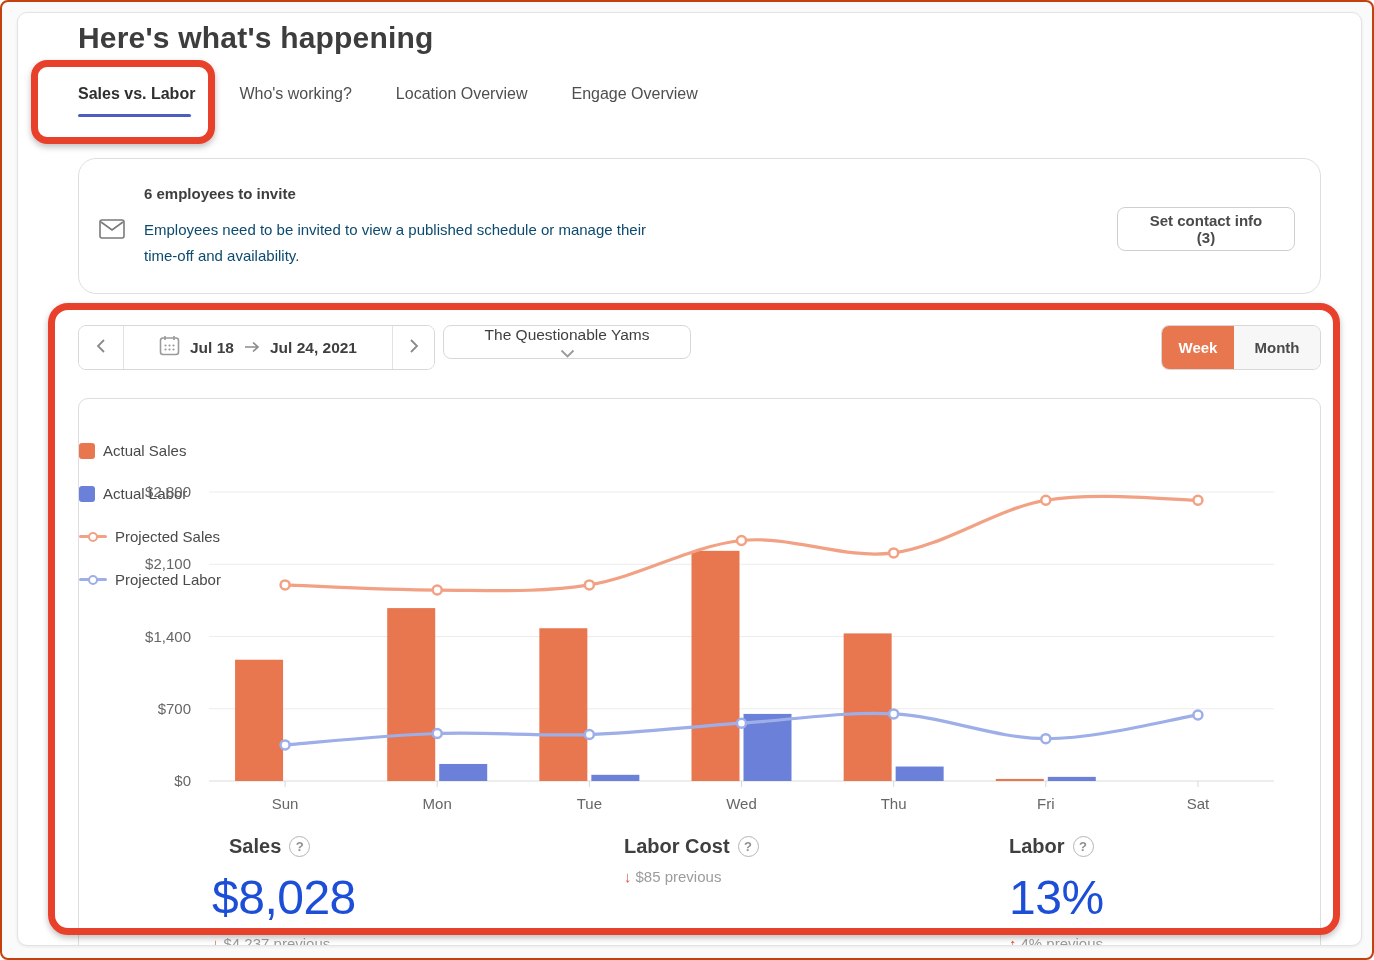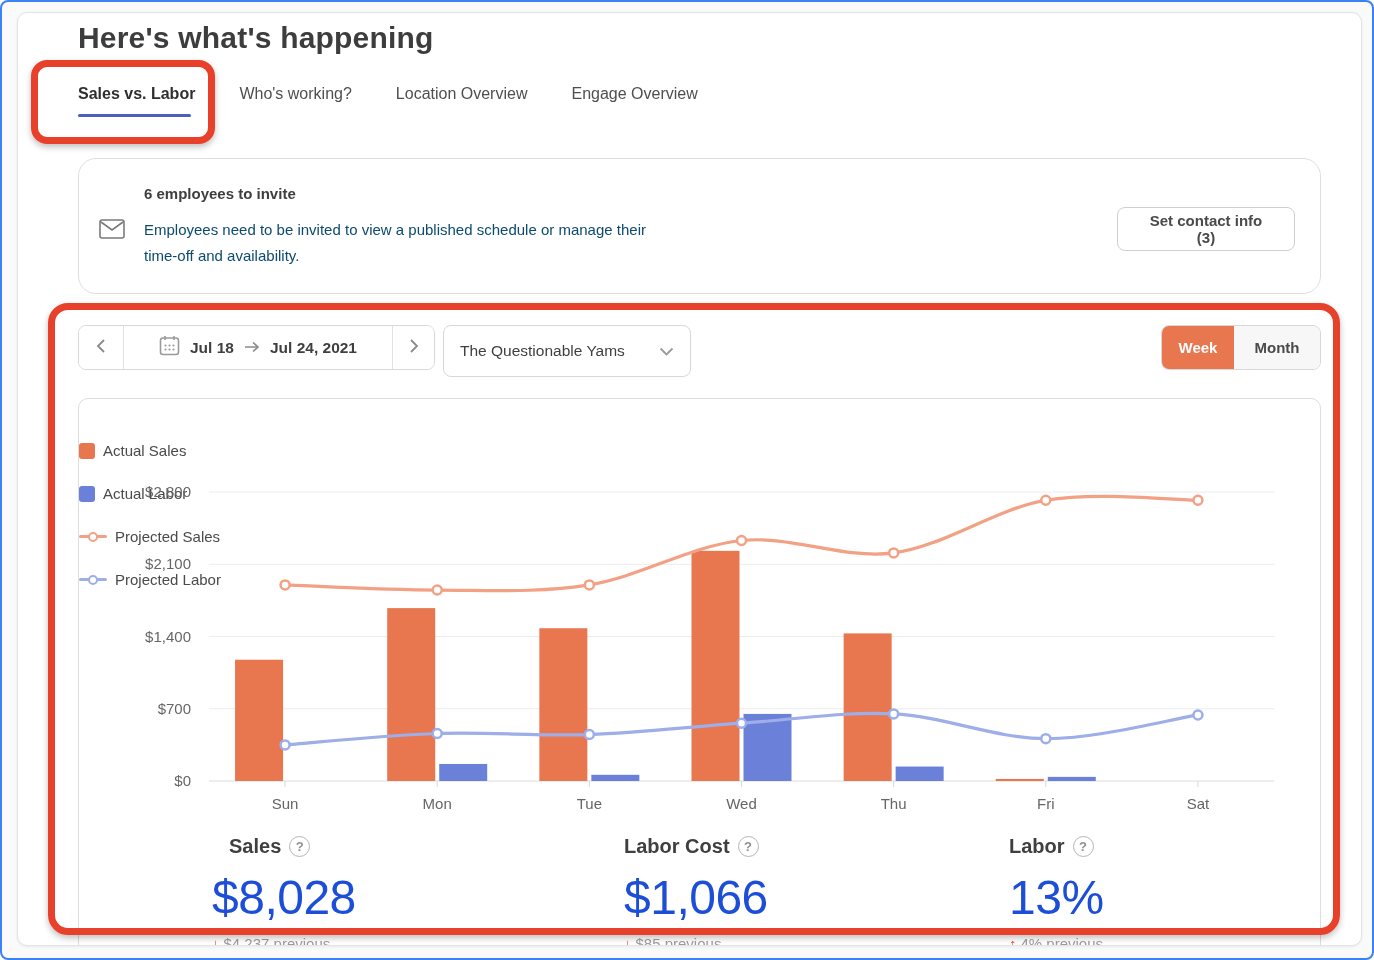--- a/index.html
+++ b/index.html
@@ -1,20 +1,20 @@
 <!DOCTYPE html>
 <html><head>
 <meta charset="utf-8">
 <style>
   * { margin:0; padding:0; box-sizing:border-box; }
   html,body { width:1374px; height:960px; }
   body { font-family:"Liberation Sans", sans-serif; background:#ffffff; }
 
   .frame { position:relative; width:1374px; height:960px; background:#fafafa;
-           border:2px solid #3b82f6; border-radius:8px; overflow:hidden; }
+           border:2px solid #c2410c; border-radius:8px; overflow:hidden; }
 
   .window { position:absolute; left:15px; top:10px; width:1345px; height:934px;
             background:#ffffff; border:1px solid #e3e3e3; border-radius:10px;
             box-shadow:0 1px 3px rgba(0,0,0,0.07); overflow:hidden; }
 
   .page-title { position:absolute; left:60px; top:8px; font-size:30px; font-weight:700;
                 color:#3d3d3d; letter-spacing:0.2px; }
 
   
   .tabs { position:absolute; left:60px; top:72px; display:flex; gap:44px; }
@@ -44,24 +44,24 @@
 
   
   .date-nav { position:absolute; left:60px; top:312px; width:357px; height:45px; display:flex;
               border:1px solid #d8d8d8; border-radius:8px; background:#fff; overflow:hidden; }
   .date-nav .nav-btn { width:45px; display:flex; align-items:center; justify-content:center;
               cursor:pointer; background:#fff; border:none; }
   .date-nav .nav-btn.prev { border-right:1px solid #e2e2e2; }
   .date-nav .nav-btn.next { border-left:1px solid #e2e2e2; width:42px; }
   .date-display { flex:1; display:flex; align-items:center; justify-content:center; gap:10px;
               font-size:15.5px; font-weight:600; color:#3f3f3f; cursor:pointer; }
-  .team-select { position:absolute; left:425px; top:312px; width:248px; height:52px;
+  .team-select { position:absolute; left:425px; top:312px; width:248px; height:34px;
               border:1px solid #d8d8d8; border-radius:8px; background:#fff; display:flex;
               align-items:center; justify-content:space-between; padding:0 16px;
-              font-size:15.5px; color:#3f3f3f; cursor:pointer; }
+              font-size:15.5px; color:#3f3f3f; cursor:pointer;flex-direction:column; }
   .view-toggle { position:absolute; left:1143px; top:312px; height:45px; display:flex;
               border:1px solid #d8d8d8; border-radius:8px; overflow:hidden; }
   .toggle-opt { display:flex; align-items:center; justify-content:center; font-size:15px;
               font-weight:700; cursor:pointer; }
   .toggle-opt.selected { width:72px; background:#e8764f; color:#fff; }
   .toggle-opt.unselected { width:86px; background:#f7f7f7; color:#4a4a4a; }
 
   
   .chart-card { position:absolute; left:60px; top:385px; width:1243px; height:560px;
                 border:1px solid #dedede; border-radius:10px; background:#fff; }
@@ -271,21 +271,20 @@
         <div class="stat-prev">
           <span class="trend">↓</span><span>$4,237 previous</span>
         </div>
       </div>
 
       <div class="stat s2">
         <div class="stat-head">
           <span>Labor Cost</span>
           <span class="help">?</span>
         </div>
-        <div class="stat-value">$1,066</div>
         <div class="stat-prev">
           <span class="trend">↓</span><span>$85 previous</span>
         </div>
       </div>
 
       <div class="stat s3">
         <div class="stat-head">
           <span>Labor</span>
           <span class="help">?</span>
         </div>

